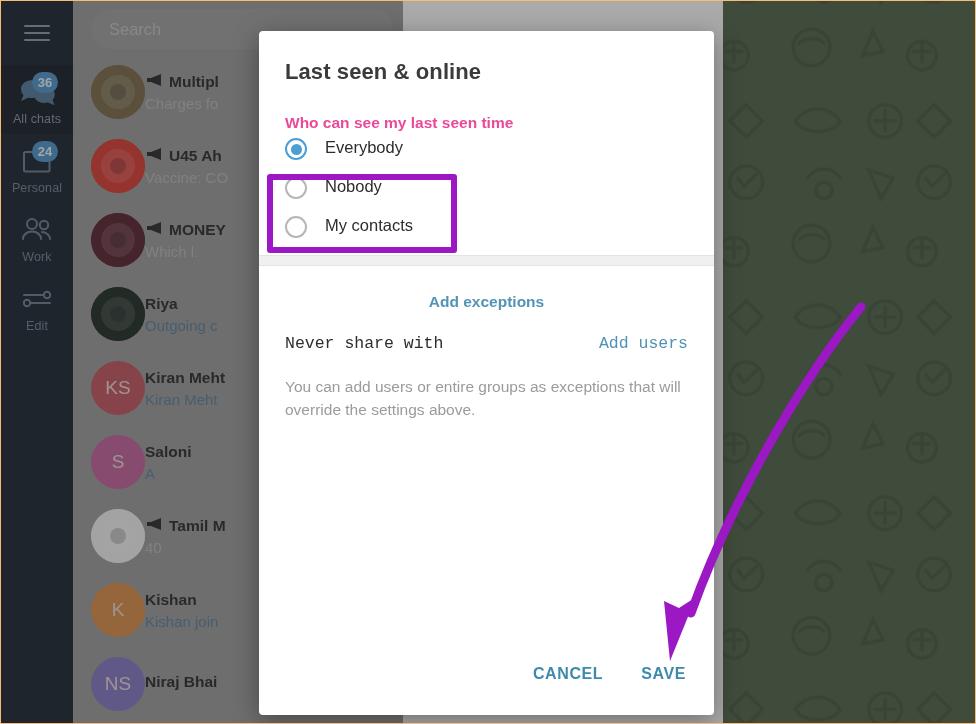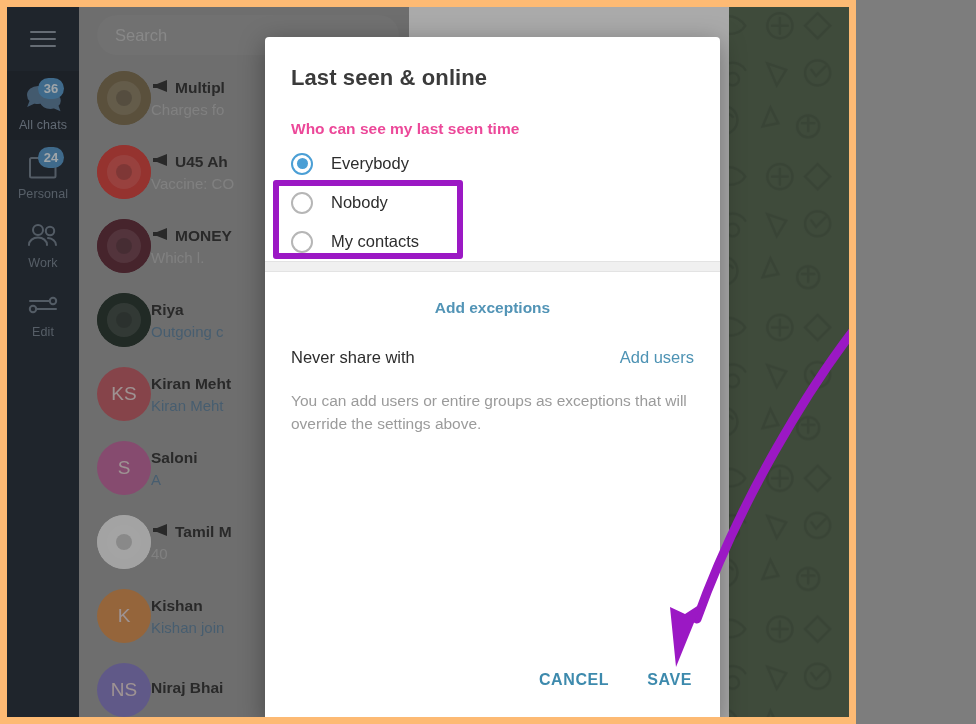--- a/index.html
+++ b/index.html
@@ -5,22 +5,22 @@
 <style>
   * { box-sizing: border-box; margin: 0; padding: 0; }
   html, body {
     width: 976px; height: 724px;
     overflow: hidden;
     font-family: "Liberation Sans", sans-serif;
     background: #7d7d7d;
   }
   #root {
     position: relative;
-    width: 856px; height: 724px;
-    border: 7px solid #fdba74;
+    width: 976px; height: 724px;
+    border: 1px solid #fdba74;
     background: #8a8a8a;
     overflow: hidden;
   }
 
   
   .app {
     position: absolute;
     inset: 0;
     display: flex;
   }
@@ -214,21 +214,21 @@
   }
   .dlg-subhead {
     font-size: 15.5px;
     font-weight: 700;
     color: #ec4899;
     margin: 29px 0 6px 0;
   }
   .radio-list { position: relative; }
   .radio-row {
     display: flex;
-    align-items: center;
+    align-items: flex-start;
     gap: 18px;
     height: 39px;
     cursor: pointer;
   }
   .radio {
     width: 22px; height: 22px;
     border-radius: 50%;
     border: 2px solid #b6b6b6;
     flex: 0 0 22px;
     display: flex; align-items: center; justify-content: center;
@@ -270,21 +270,22 @@
     font-size: 15.5px;
     font-weight: 700;
     color: #5294b6;
     margin-top: 27px;
     text-align: center;
   }
   .never-row {
     display: flex;
     justify-content: space-between;
     align-items: flex-start;
-    margin-top: 31px;
+    margin-top: 23px;
+    font-family: Liberation Mono, monospace;
   }
   .never-label {
     font-size: 16.5px;
     color: #2d2d2d;
   }
   .add-users {
     font-size: 16.5px;
     color: #4e93b4;
     cursor: pointer;
   }

